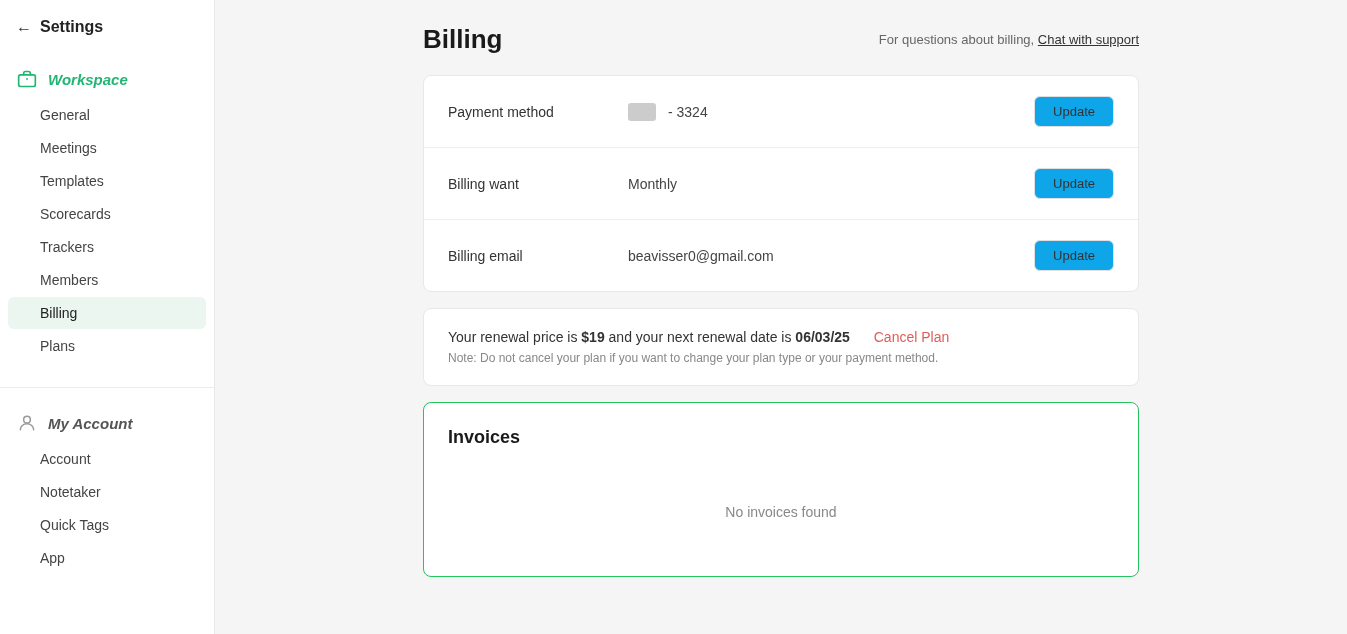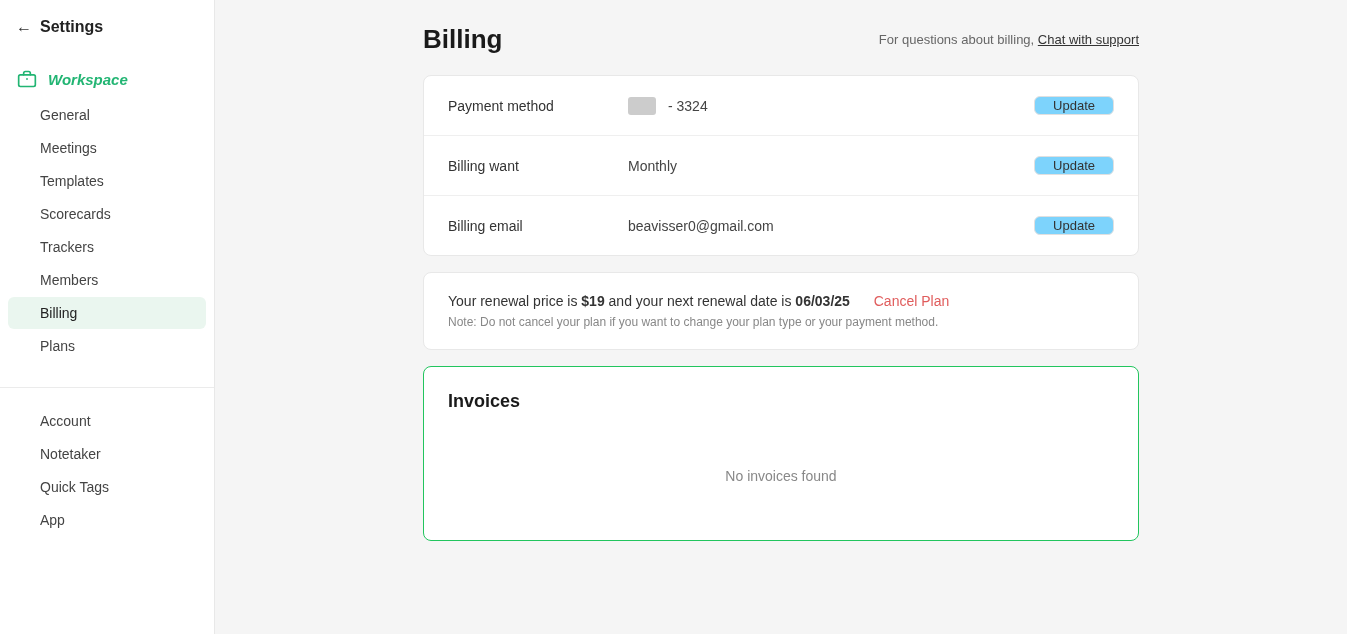--- a/index.html
+++ b/index.html
@@ -173,24 +173,24 @@
     .card-icon {
       display: inline-block;
       background: #ccc;
       border-radius: 3px;
       width: 28px;
       height: 18px;
       vertical-align: middle;
     }
 
     .update-btn {
-      background: #7dd3fc;
+      background: #0ea5e9;
       border: 1px solid #e0e0e0;
       border-radius: 6px;
-      padding: 1px 18px;
+      padding: 7px 18px;
       font-size: 13px;
       color: #333;
       cursor: pointer;
       font-weight: 500;
     }
 
     .renewal-card {
       background: #ffffff;
       border-radius: 8px;
       margin: 0 32px 16px 32px;
@@ -274,20 +274,29 @@
       <div class="nav-item">Trackers</div>
       <div class="nav-item">Members</div>
       <div class="nav-item active">Billing</div>
       <div class="nav-item">Plans</div>
     </nav>
   </div>
 
   <div class="sidebar-divider"></div>
 
   <div class="my-account-section">
+    <div class="sidebar-section-header">
+      <div class="workspace-icon">
+        <svg viewBox="0 0 24 24" fill="none" stroke="#999" stroke-width="1.8" stroke-linecap="round" stroke-linejoin="round">
+          <circle cx="12" cy="8" r="4"></circle>
+          <path d="M4 20c0-4 3.6-7 8-7s8 3 8 7"></path>
+        </svg>
+      </div>
+      <span class="section-title" style="color:#555; font-size:15px;">My Account</span>
+    </div>
 
     <nav class="sidebar-nav">
       <div class="nav-item">Account</div>
       <div class="nav-item">Notetaker</div>
       <div class="nav-item">Quick Tags</div>
       <div class="nav-item">App</div>
     </nav>
   </div>
 </div>
 

